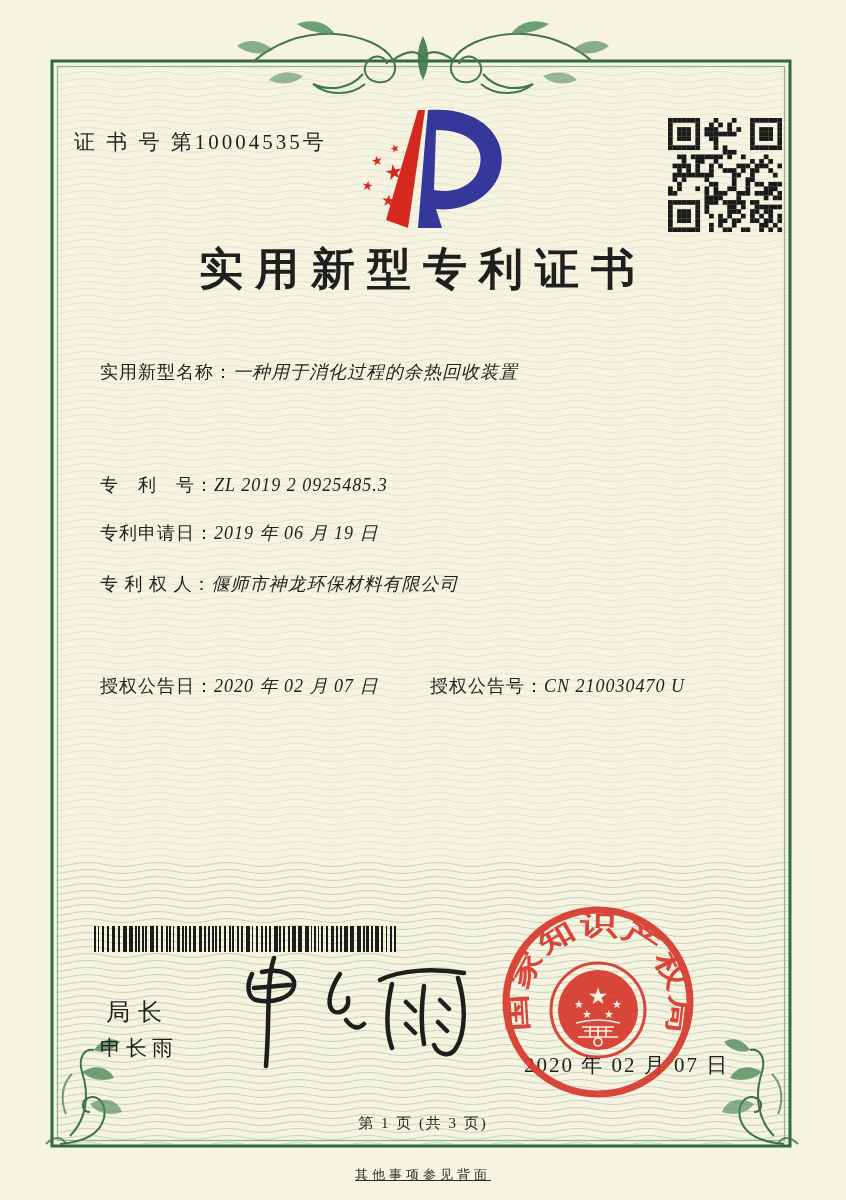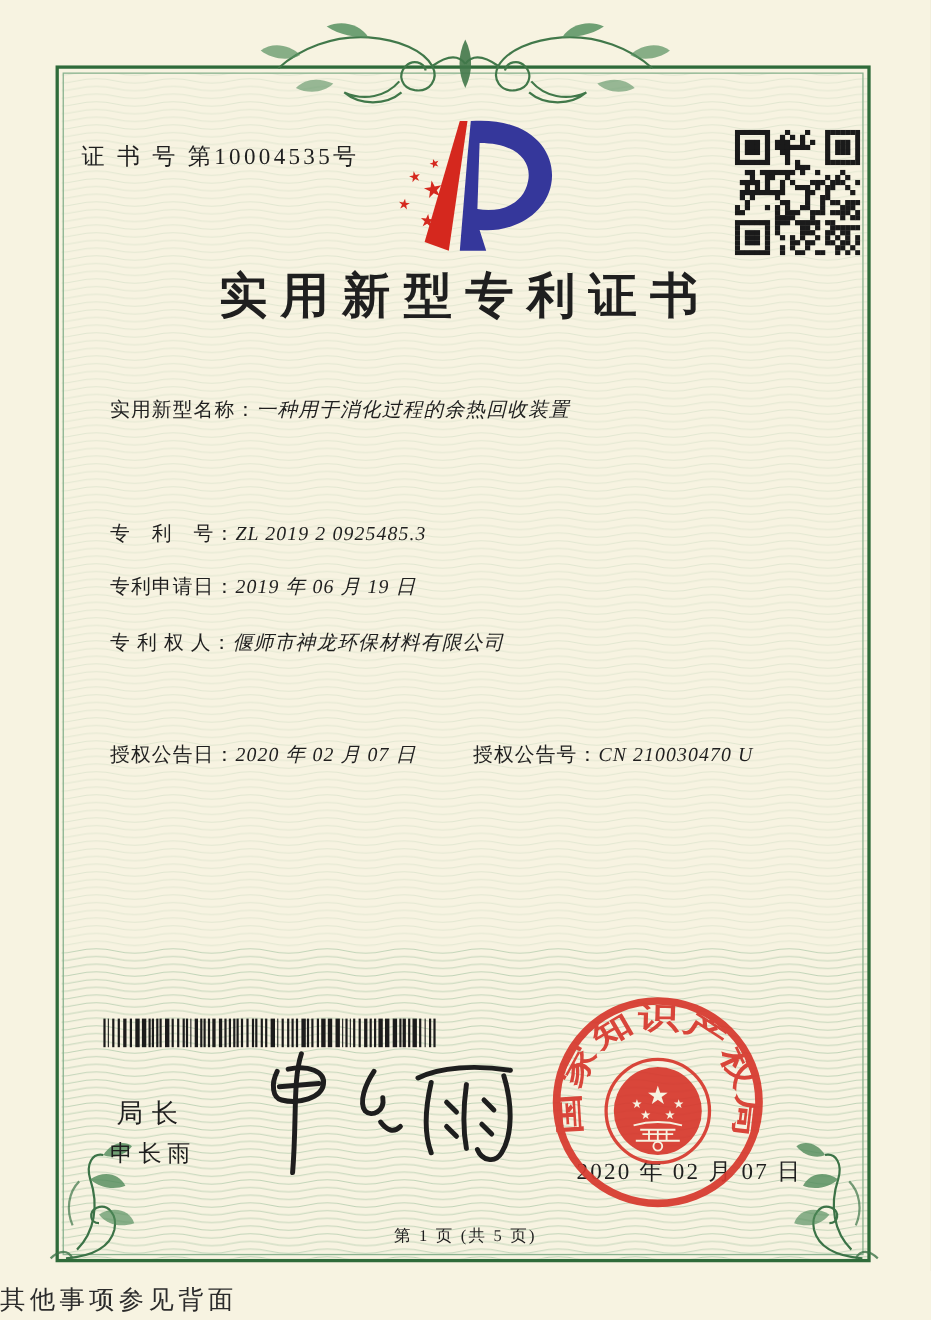--- a/index.html
+++ b/index.html
@@ -22,21 +22,21 @@
   .row-patentee{top:572px;}
   .row-address{top:622px;}
   .row-grant{top:674px;}
   .grant-no{position:absolute;left:330px;top:0;}
   .paras{left:100px;width:652px;top:708px;font-size:18px;line-height:2.18;text-align:justify;letter-spacing:0.5px;}
   .paras p{margin:0;text-indent:2em;}
   .director-title{left:106px;top:996px;font-size:24px;letter-spacing:8px;}
   .director-name{left:100px;top:1034px;font-size:21px;letter-spacing:5px;}
   .seal-date{left:524px;top:1051px;font-size:21px;letter-spacing:2px;z-index:6;}
   .page-info{left:0;right:0;top:1114px;text-align:center;font-size:15px;letter-spacing:2px;}
-  .back-note{left:0;right:0;top:1166px;text-align:left;font-size:23px;letter-spacing:4px;color:#2b2b2b;}
+  .back-note{left:0;right:0;top:1166px;text-align:center;font-size:13px;letter-spacing:4px;color:#2b2b2b;text-decoration:underline;}
   .qr{left:668px;top:118px;width:114px;height:114px;z-index:4;}
   .logo{left:330px;top:102px;width:200px;height:148px;z-index:4;}
   .barcode{left:94px;top:926px;width:308px;height:26px;z-index:4;font-size:0;}
   .barcode i{display:inline-block;height:100%;background:#1b1b1b;vertical-align:top;}
   .signature{left:228px;top:948px;width:250px;height:125px;z-index:6;}
   .seal{left:498px;top:902px;width:200px;height:200px;z-index:5;opacity:0.93;}
   .decor{left:0;top:0;width:846px;height:1200px;z-index:1;}
   .content{z-index:3;}
 </style>
 </head>
@@ -449,16 +449,16 @@
         <path d="M-22,13 Q0,7 22,13"></path>
         <path d="M-16,17 h32 M-14,21 h28 M-20,27 h40"></path>
         <path d="M-8,17 v10 M0,17 v10 M8,17 v10"></path>
         <circle cx="0" cy="32" r="4"></circle>
       </g>
     </g>
   </svg>
 
   <div class="abs seal-date content">2020 年 02 月 07 日</div>
 
-  <div class="abs page-info content">第 1 页 (共 5 页)</div>
+  <div class="abs page-info content">第 1 页 (共 3 页)</div>
   <div class="abs back-note content">其他事项参见背面</div>
 
 </div>
 
 </body></html>

